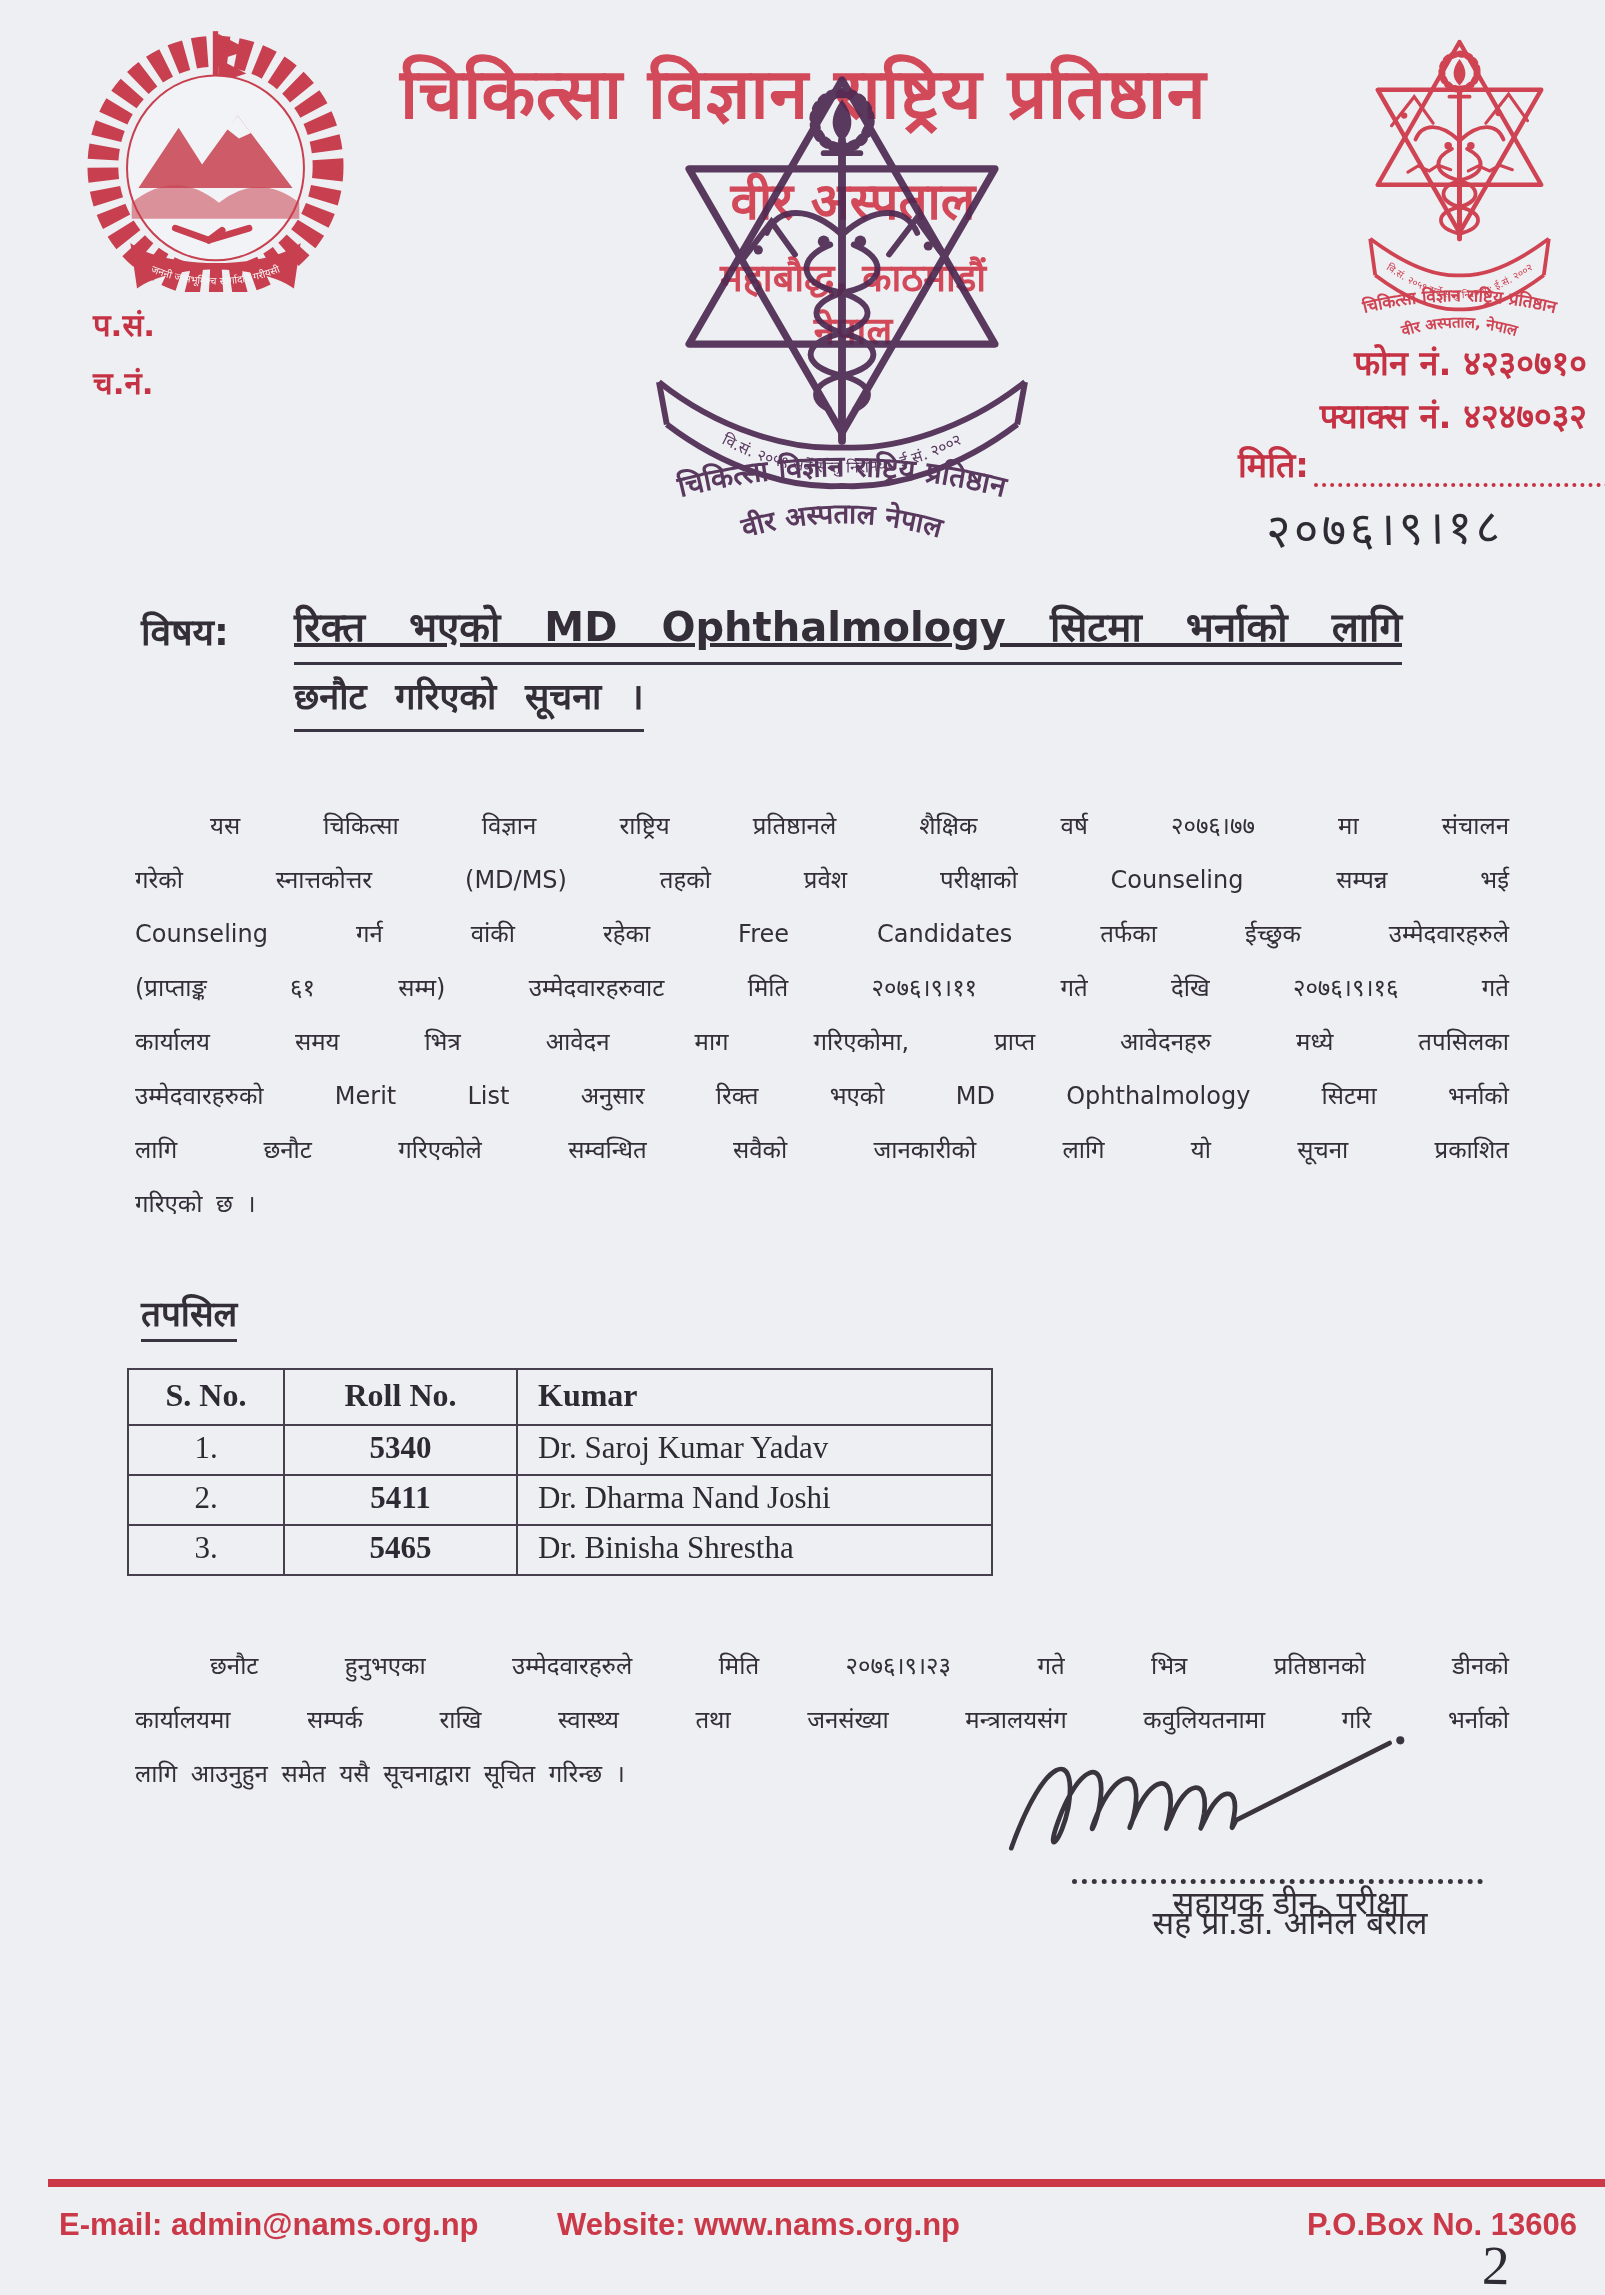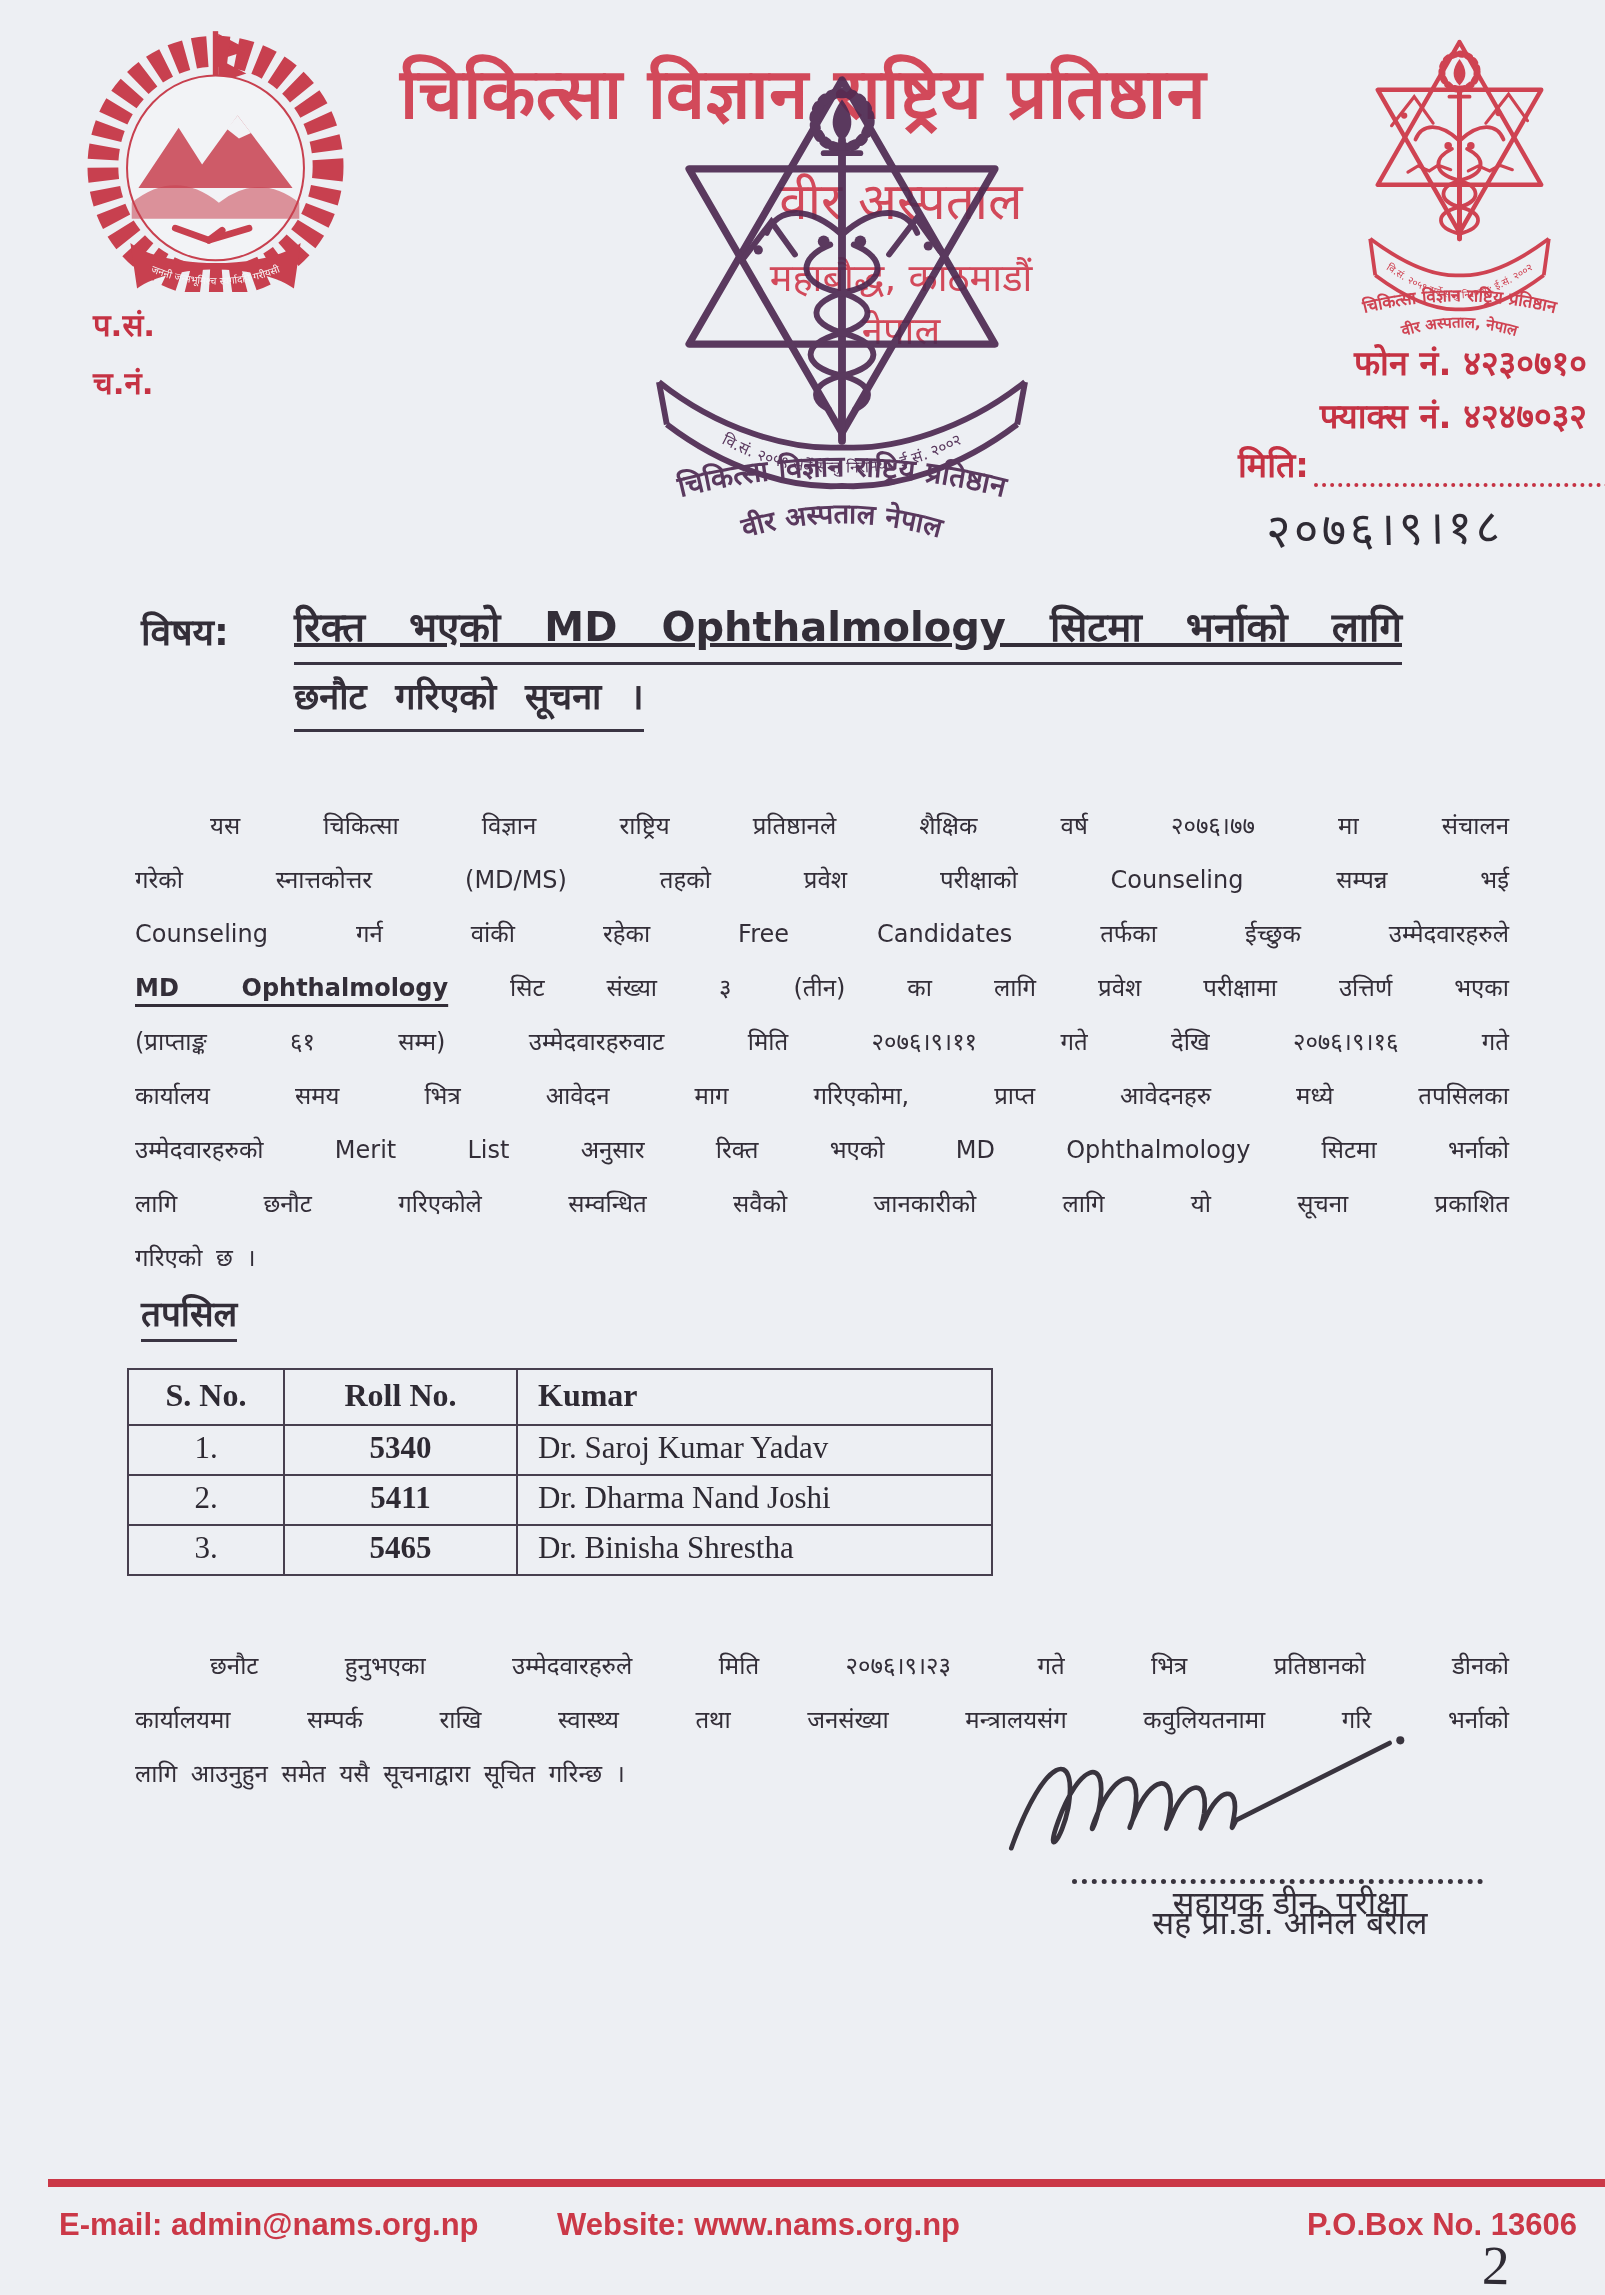--- a/index.html
+++ b/index.html
@@ -4,22 +4,22 @@
 <style>
   html,body{margin:0;padding:0;background:#9aa0a8;}
   .page{position:relative;width:1606px;height:2295px;margin:0 auto;
         background:linear-gradient(180deg,#eef0f4 0%,#ecRGBeef2 55%,#eaecf1 100%);
         background-color:#edeff3;
         font-family:"DejaVu Sans",sans-serif;color:#332e38;overflow:hidden;}
 
   
   .org-title{position:absolute;left:400px;top:43px;font-size:70px;font-weight:700;
              color:#d2495a;white-space:nowrap;letter-spacing:0.7px;z-index:1;}
-  .sub-red{position:absolute;transform:translateX(-50%);color:#d2495a;font-weight:400;
-           white-space:nowrap;z-index:1;margin-left:48px;}
+  .sub-red{position:absolute;transform:translateX(-50%);color:#d2495a;font-weight:700;
+           white-space:nowrap;z-index:1;}
   #sub1{left:853px;top:164px;font-size:51px;}
   #sub2{left:853px;top:250px;font-size:38px;}
   #sub3{left:853px;top:303px;font-size:38px;}
   .stamp{position:absolute;left:587px;top:42px;z-index:2;opacity:.92;}
   .emblem-left{position:absolute;left:58px;top:27px;}
   .emblem-right{position:absolute;left:1328px;top:20px;}
   .ref-label{position:absolute;left:78px;color:#c53243;font-weight:700;font-size:31px;margin-left:15px;}
   #ref1{top:303px;} #ref2{top:361px;}
   .contact{position:absolute;right:19px;color:#c53243;font-weight:700;font-size:34px;white-space:nowrap;}
   #phone{top:339px;} #fax{top:392px;}
@@ -204,21 +204,20 @@
   <div class="hwdate">२०७६।९।१८</div>
 
   <div class="subject-label">विषय:</div>
   <div class="subject-l1">रिक्त भएको MD Ophthalmology सिटमा भर्नाको लागि</div>
   <div class="subject-l2">छनौट गरिएको सूचना ।</div>
 
   <div class="para" id="para1">
       <div class="jline indent"><span>यस चिकित्सा विज्ञान राष्ट्रिय प्रतिष्ठानले शैक्षिक वर्ष २०७६।७७ मा संचालन</span></div>
       <div class="jline"><span>गरेको स्नात्तकोत्तर (MD/MS) तहको प्रवेश परीक्षाको Counseling सम्पन्न भई</span></div>
       <div class="jline"><span>Counseling गर्न वांकी रहेका Free Candidates तर्फका ईच्छुक उम्मेदवारहरुले</span></div>
-      <div class="jline"><span class="seg-bold">MD Ophthalmology</span><span> सिट संख्या ३ (तीन) का लागि प्रवेश परीक्षामा उत्तिर्ण भएका</span></div>
       <div class="jline"><span>(प्राप्ताङ्क ६१ सम्म) उम्मेदवारहरुवाट मिति २०७६।९।११ गते देखि २०७६।९।१६ गते</span></div>
       <div class="jline"><span>कार्यालय समय भित्र आवेदन माग गरिएकोमा, प्राप्त आवेदनहरु मध्ये तपसिलका</span></div>
       <div class="jline"><span>उम्मेदवारहरुको Merit List अनुसार रिक्त भएको MD Ophthalmology सिटमा भर्नाको</span></div>
       <div class="jline"><span>लागि छनौट गरिएकोले सम्वन्धित सवैको जानकारीको लागि यो सूचना प्रकाशित</span></div>
       <div class="jline last"><span>गरिएको छ ।</span></div>
     </div>
 
   <div class="tapasil">तपसिल</div>
 
   <table class="ctable">

